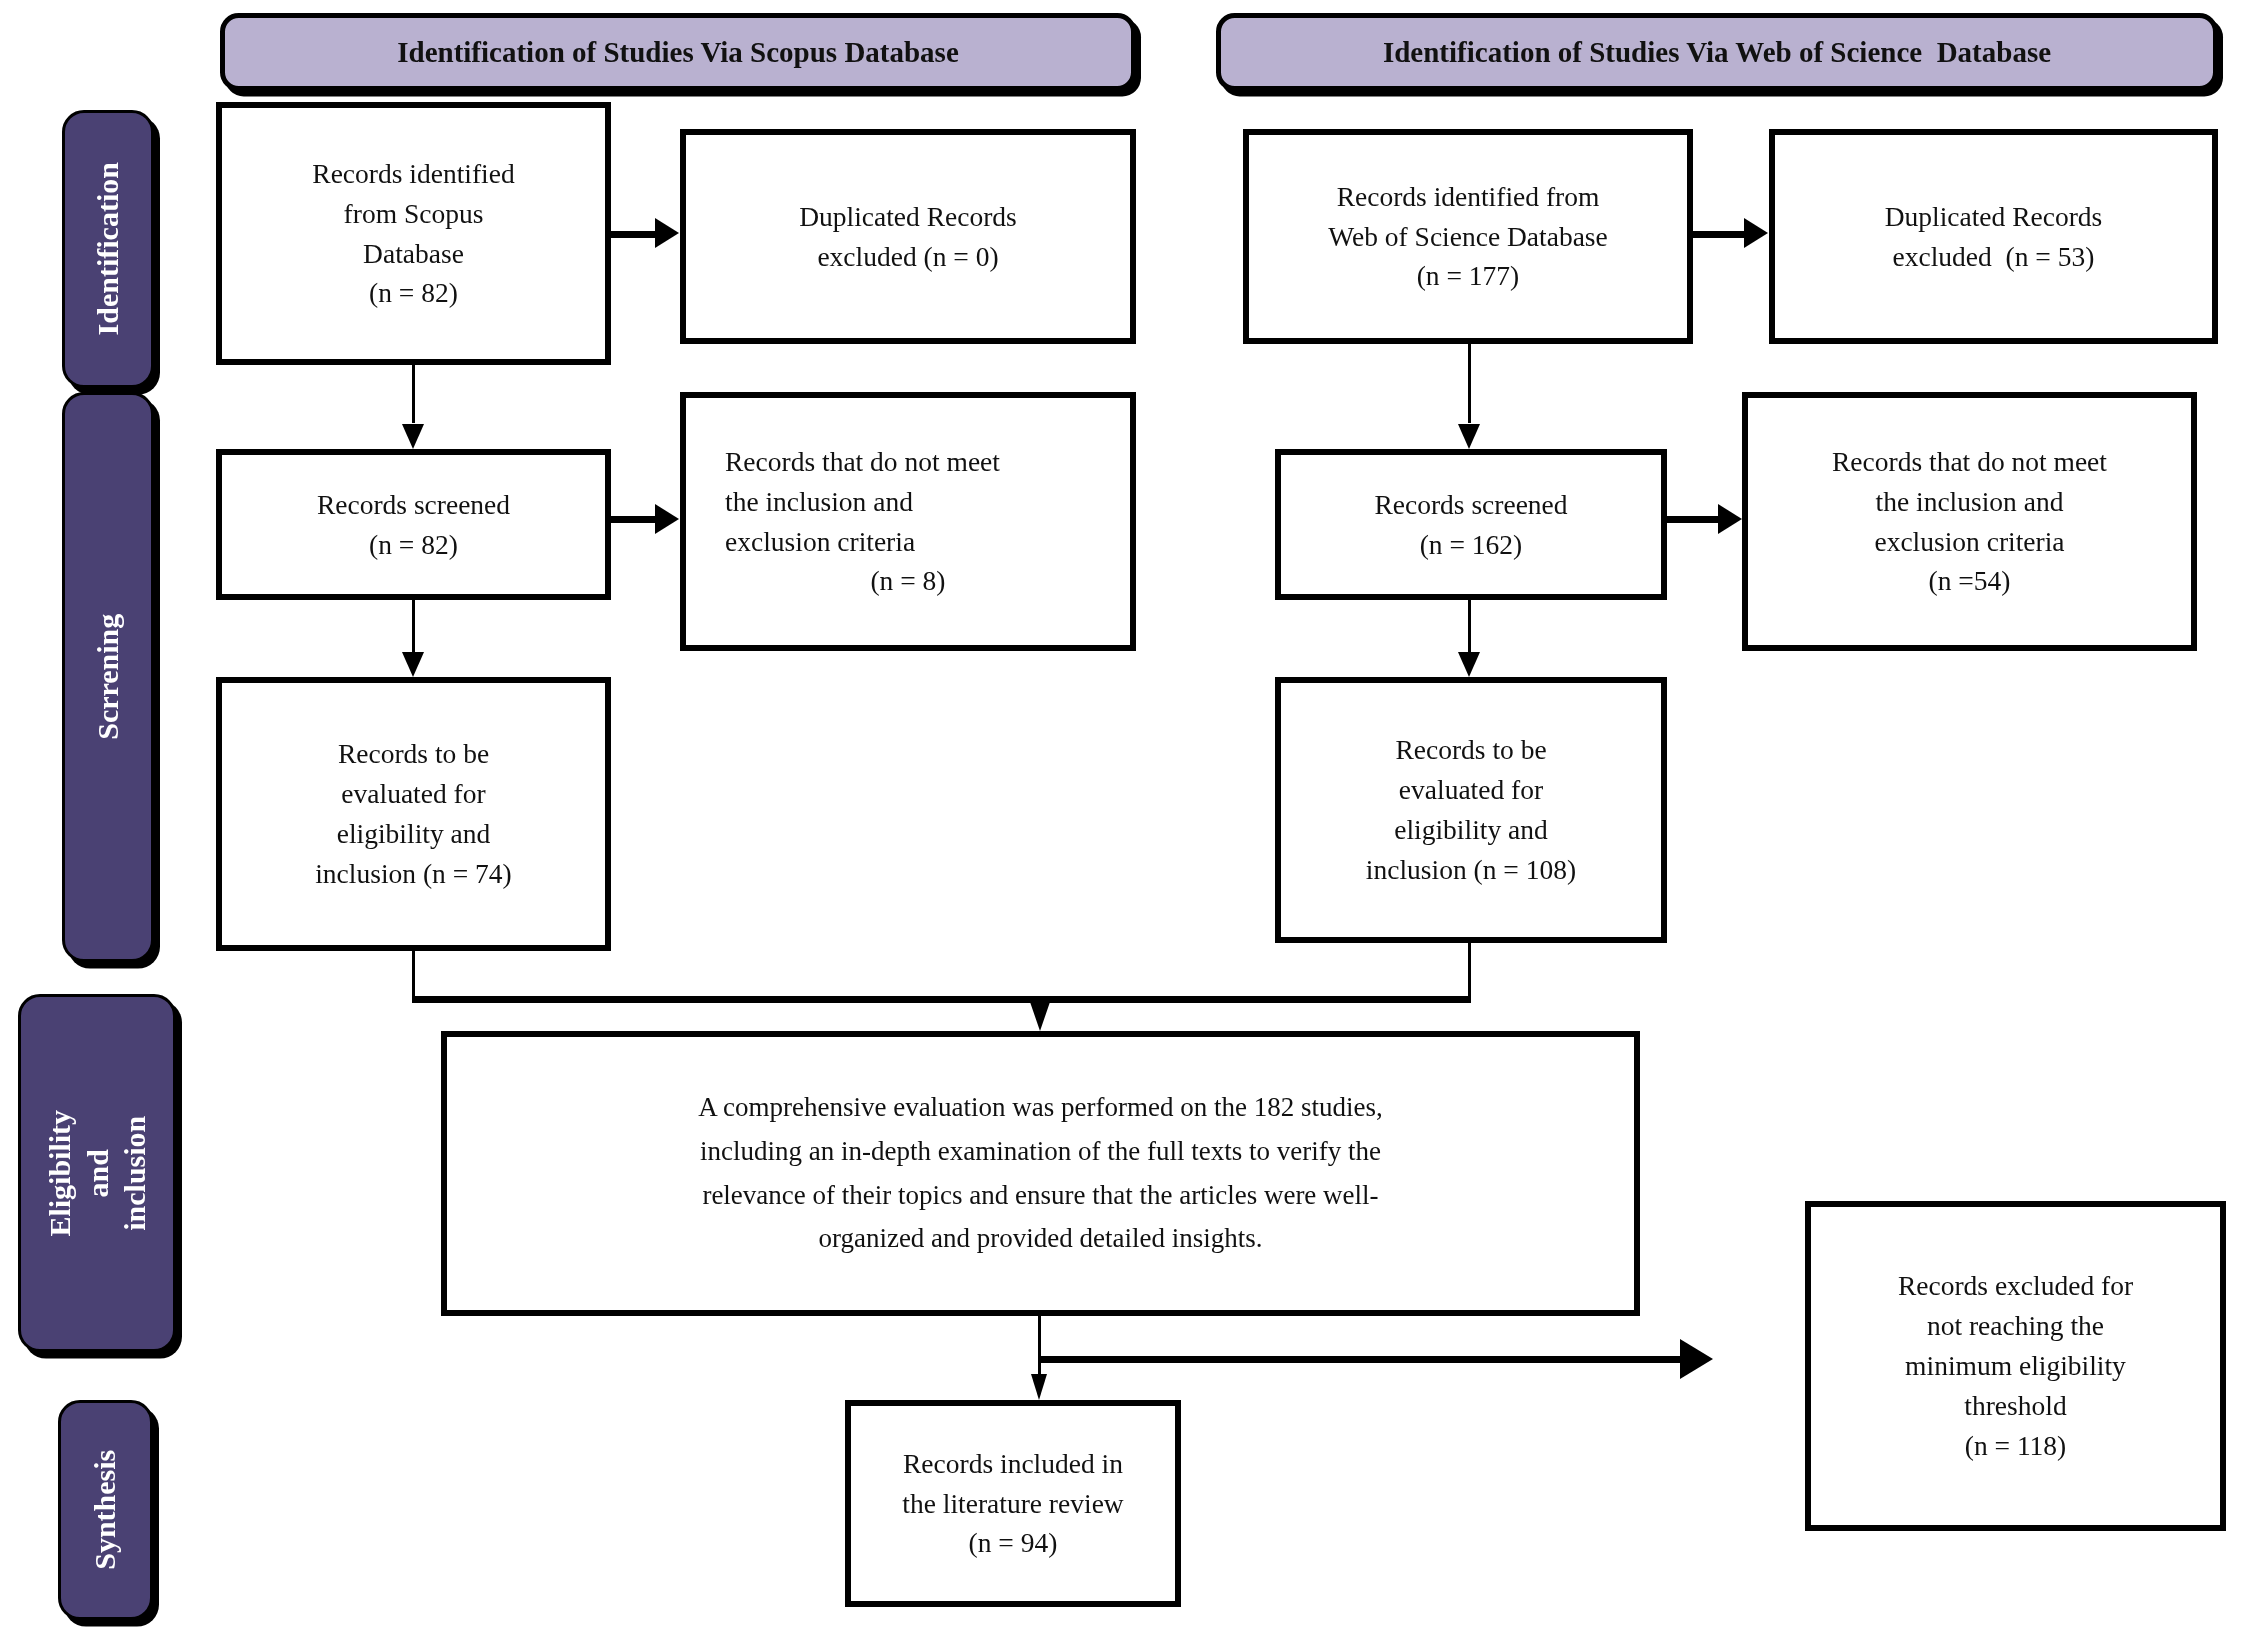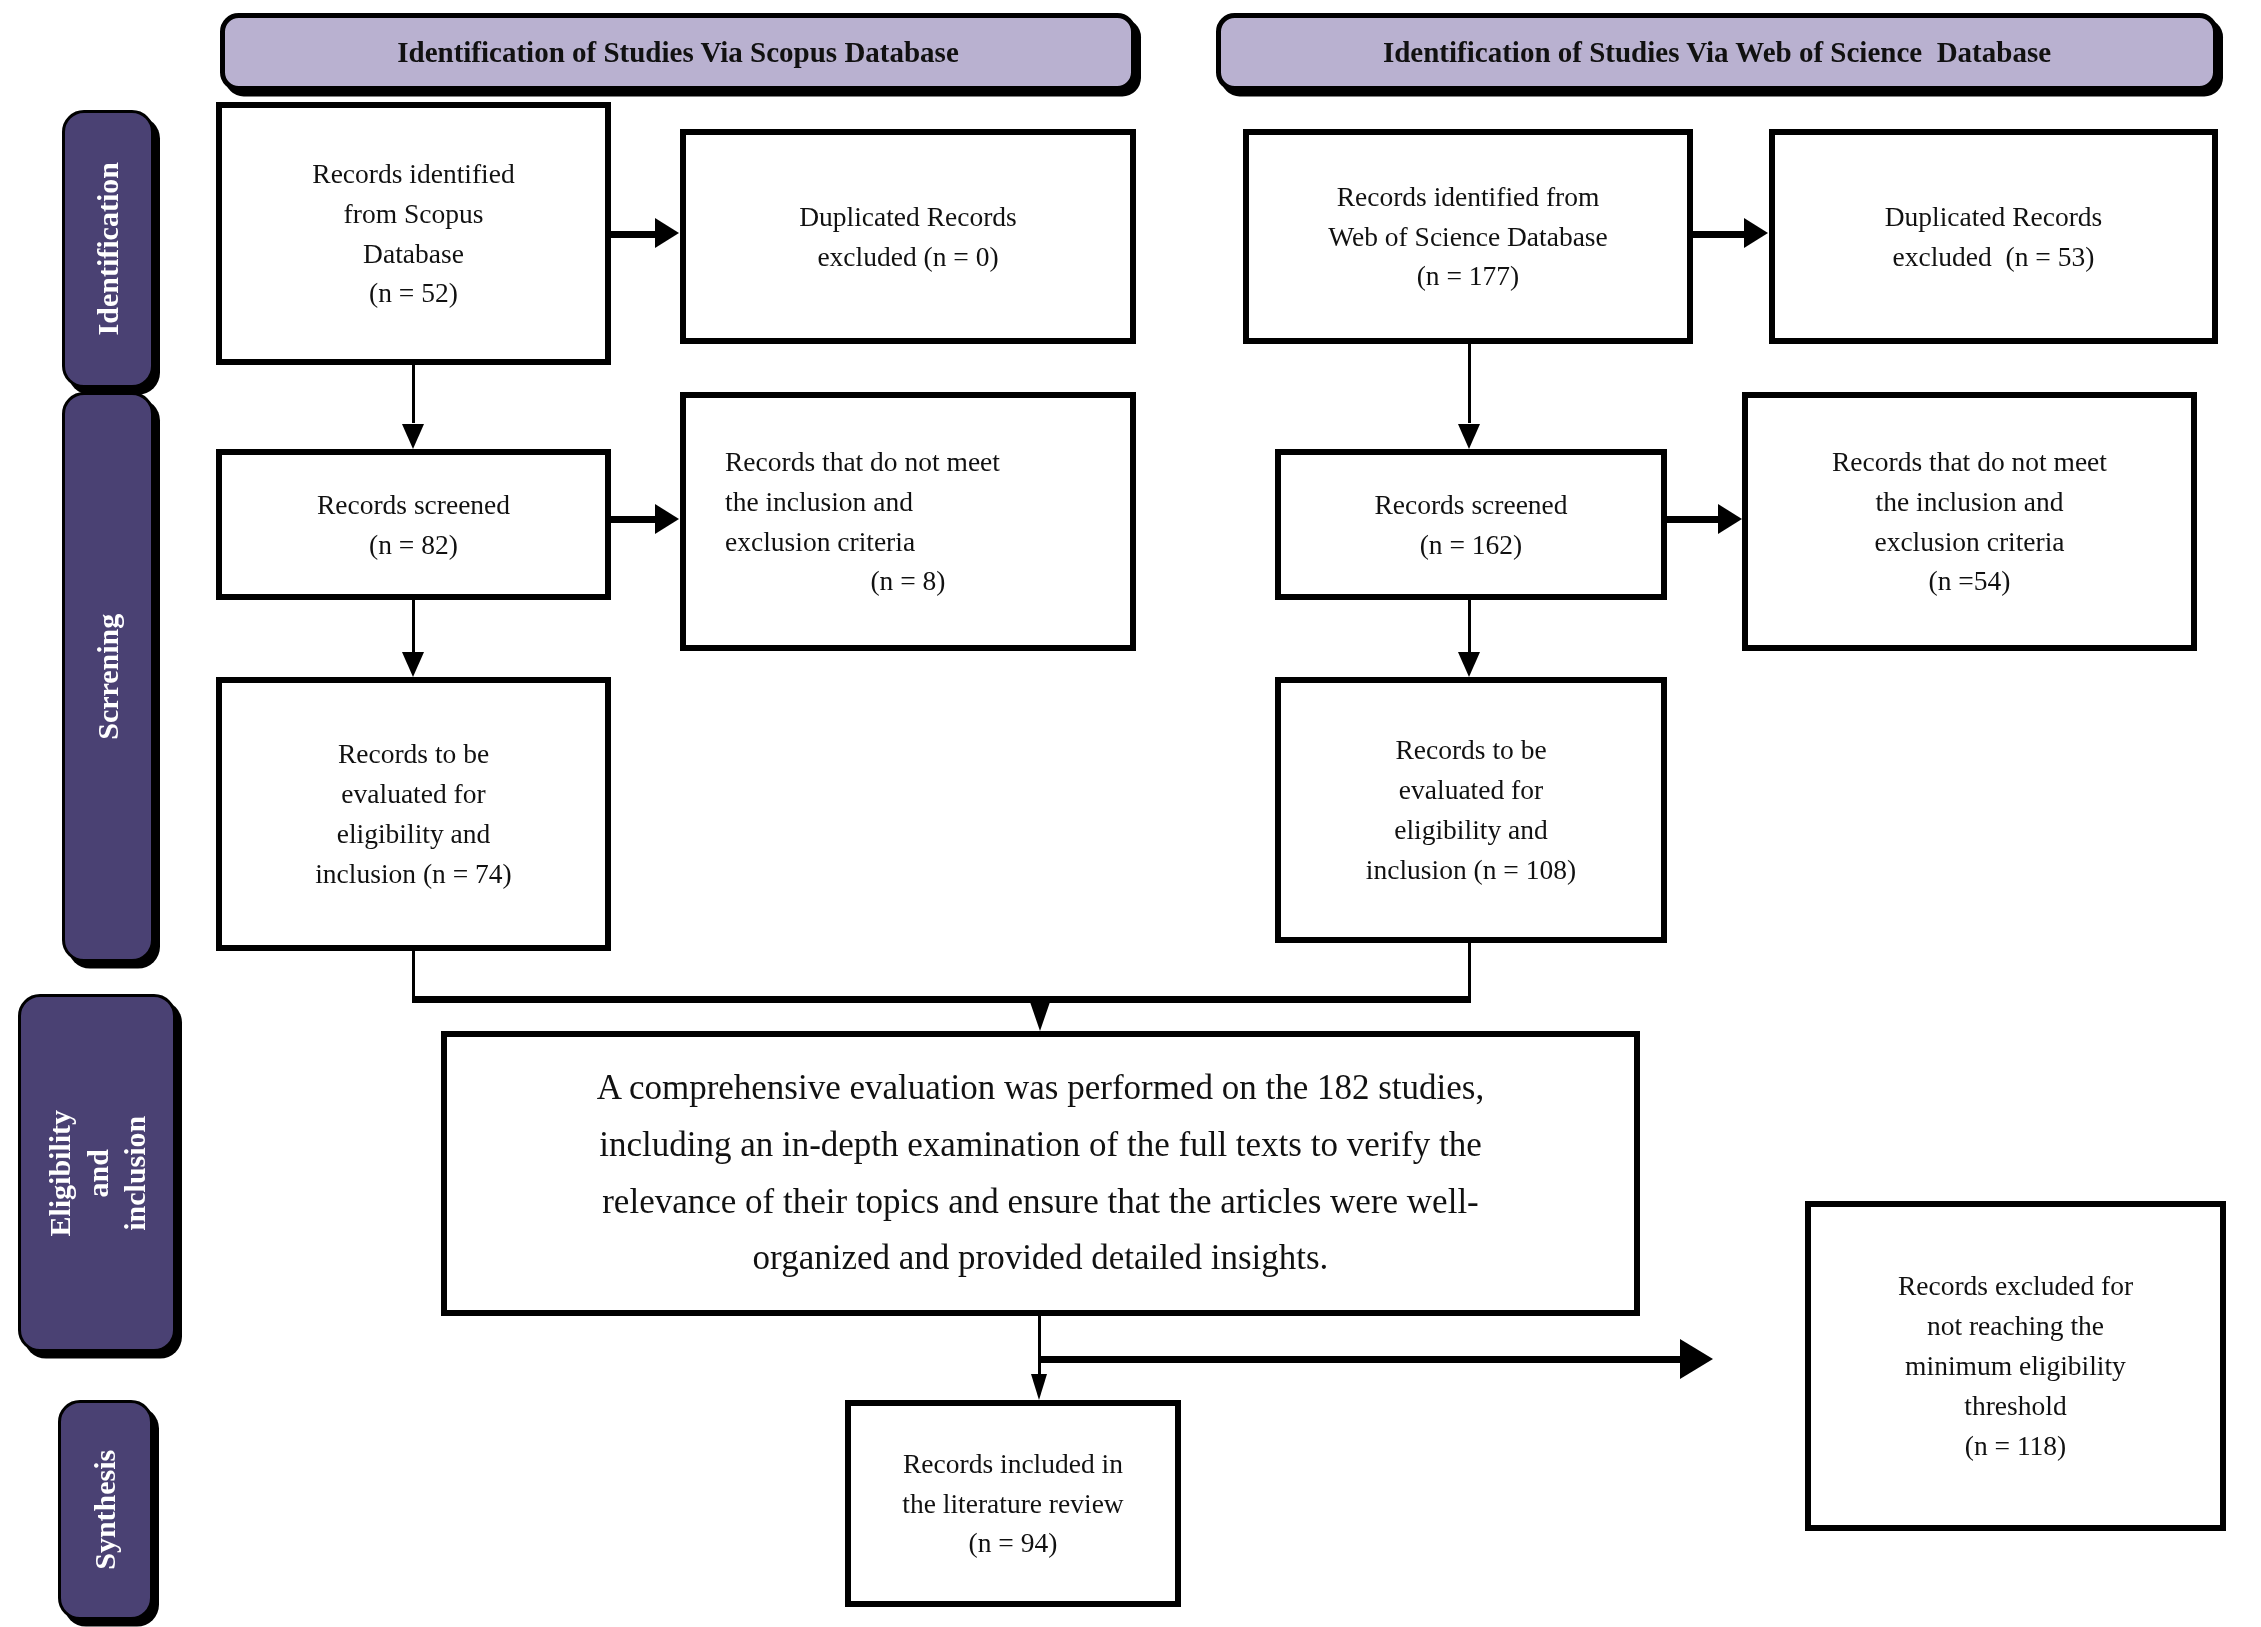--- a/index.html
+++ b/index.html
@@ -44,21 +44,21 @@
     text-align:center;white-space:pre-wrap;
   }
   
   .node{
     position:absolute;
     background:#ffffff;
     border:6.6px solid var(--line);
     display:flex;flex-direction:column;align-items:center;justify-content:center;
     font-size:27.5px;line-height:1.45;text-align:center;
   }
-  .node.bigtext{font-size:35px;line-height:1.62;}
+  .node.bigtext{font-size:27px;line-height:1.62;}
   .node.leftbody{align-items:stretch;}
   .node.leftbody .body{text-align:left;padding-left:39px;padding-right:11px;}
   .node.leftbody .nline{text-align:center;}
   
   .shaft-h{position:absolute;height:6.6px;background:var(--line);}
   .shaft-v{position:absolute;width:3.3px;background:var(--line);}
   .head-right{position:absolute;width:0;height:0;
     border-top:15.4px solid transparent;border-bottom:15.4px solid transparent;
     border-left:24px solid var(--line);}
   .head-right.big{border-top-width:20px;border-bottom-width:20px;border-left-width:33px;}
@@ -91,21 +91,21 @@
 inclusion</div>
   </div>
   <div class="stage" style="left:58px;top:1400px;width:95px;height:220px;">
     <div class="rot" style="width:220px;">Synthesis</div>
   </div>
 
   <div class="node" style="left:216px;top:102px;width:395px;height:263px;">
     <span class="bindtext">Records identified
 from Scopus
 Database
-(n = 52)</span>
+(n = 82)</span>
   </div>
   <div class="node" style="left:680px;top:129px;width:456px;height:215px;">
     <span class="bindtext">Duplicated Records
 excluded (n = 0)</span>
   </div>
   <div class="node" style="left:216px;top:449px;width:395px;height:151px;">
     <span class="bindtext">Records screened
 (n = 82)</span>
   </div>
   <div class="node leftbody" style="left:680px;top:392px;width:456px;height:259px;">

